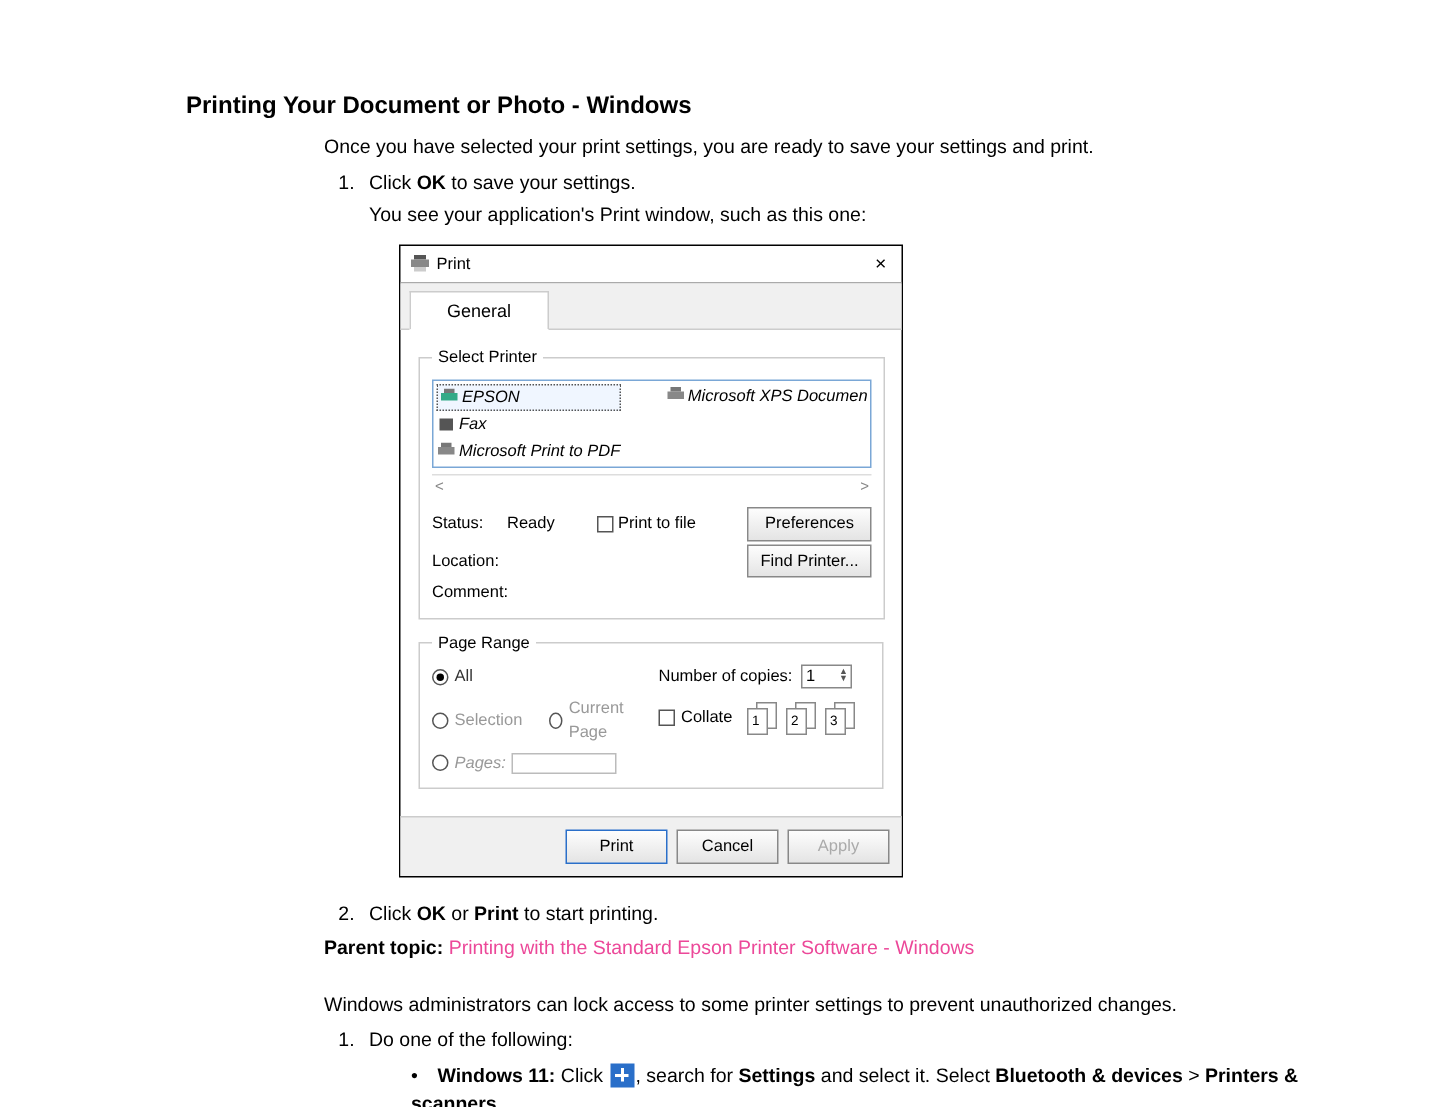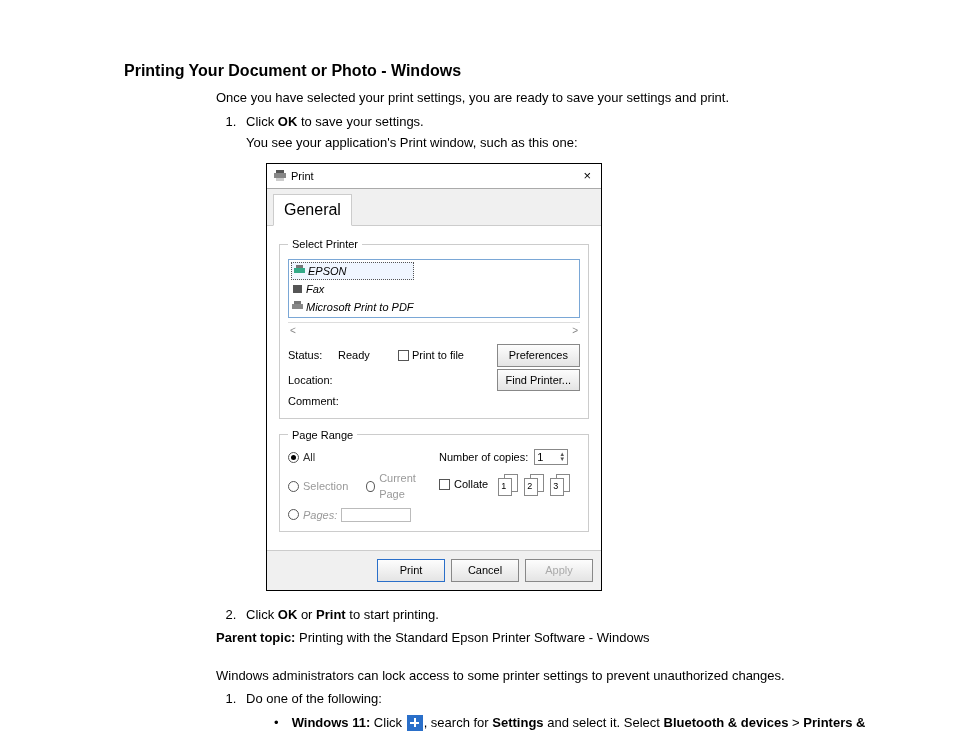--- a/index.html
+++ b/index.html
@@ -39,21 +39,21 @@
   ul.bullet {
     list-style: none;
     margin: 4px 0 0 0;
     padding-left: 22px;
   }
   ul.bullet li::before {
     content: "•";
     display: inline-block;
     width: 14px;
   }
-  a.link { color: #000000; text-decoration: none; }
+  a.link { color: #ec4899; text-decoration: none; }
   .dialog-wrap {
     margin: 10px 0 14px 20px;
     border: 1px solid #000;
     width: 336px;
     font-family: Tahoma, Arial, sans-serif;
     font-size: 11px;
     background: #fff;
   }
   .titlebar {
     display: flex;
@@ -73,27 +73,27 @@
     padding: 0 4px;
     line-height: 1;
   }
   .tabstrip {
     padding: 4px 6px 0 6px;
     border-bottom: 1px solid #ccc;
     background: #f0f0f0;
   }
   .tab {
     display: inline-block;
-    padding: 3px 10px;
+    padding: 3px 24px;
     background: #fff;
     border: 1px solid #ccc;
     border-bottom: 1px solid #fff;
     position: relative;
     top: 1px;
-    font-size: 16px;
+    font-size: 12px;
   }
   .panel {
     padding: 10px 12px;
   }
   fieldset {
     border: 1px solid #ccc;
     margin: 0 0 8px 0;
     padding: 6px 8px 8px 8px;
     font-size: 11px;
   }
@@ -242,20 +242,29 @@
                     <span>Fax</span>
                   </div>
                   <div class="printer-item">
                     <span class="tiny-icon"><svg viewBox="0 0 13 12">
                           <rect x="1" y="3" width="11" height="5" fill="#888"></rect>
                           <rect x="3" y="0" width="7" height="3" fill="#777"></rect>
                         </svg></span>
                     <span>Microsoft Print to PDF</span>
                   </div>
                 </div>
+                <div class="plist-col">
+                  <div class="printer-item">
+                    <span class="tiny-icon"><svg viewBox="0 0 13 12">
+                          <rect x="1" y="3" width="11" height="5" fill="#888"></rect>
+                          <rect x="3" y="0" width="7" height="3" fill="#777"></rect>
+                        </svg></span>
+                    <span>Microsoft XPS Documen</span>
+                  </div>
+                </div>
               </div>
               <div class="scroll-hint">
                 <span>&lt;</span>
                   <span>&gt;</span>
               </div>
               <div class="status-grid">
                 <span>Status:</span>
                 <span>Ready</span>
                 <span class="chk">
                   <span class="chkbox"></span>

